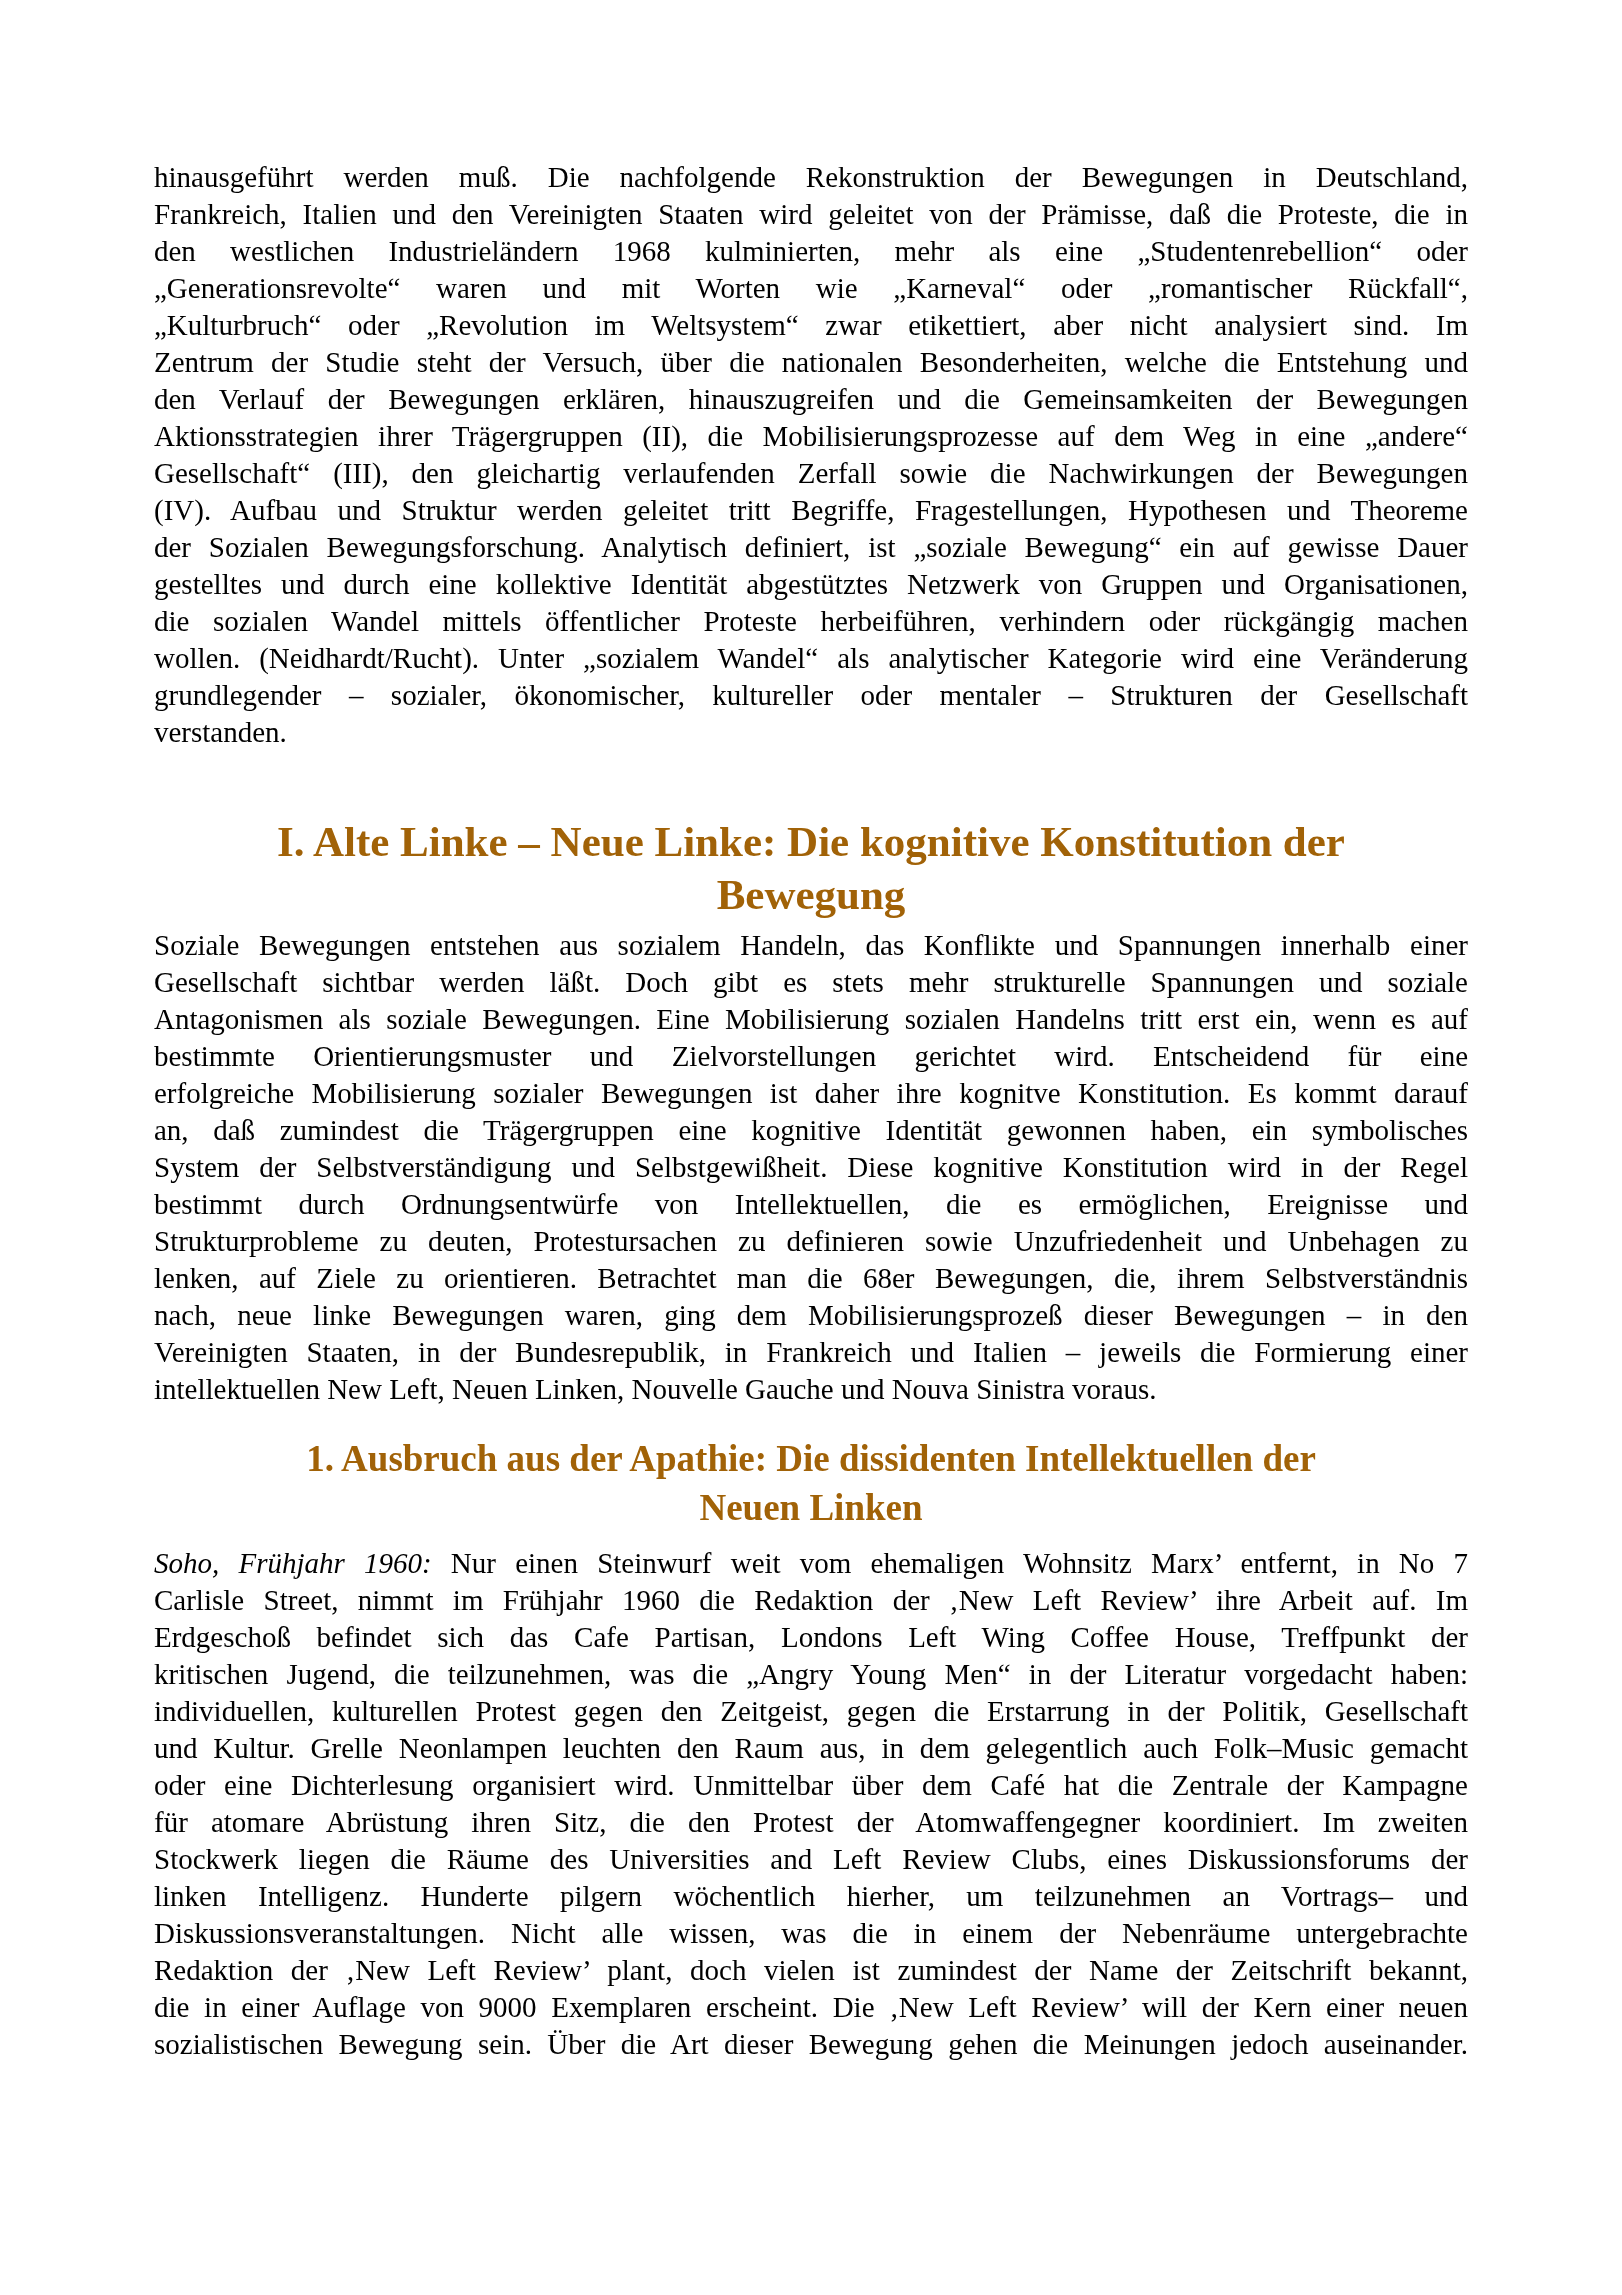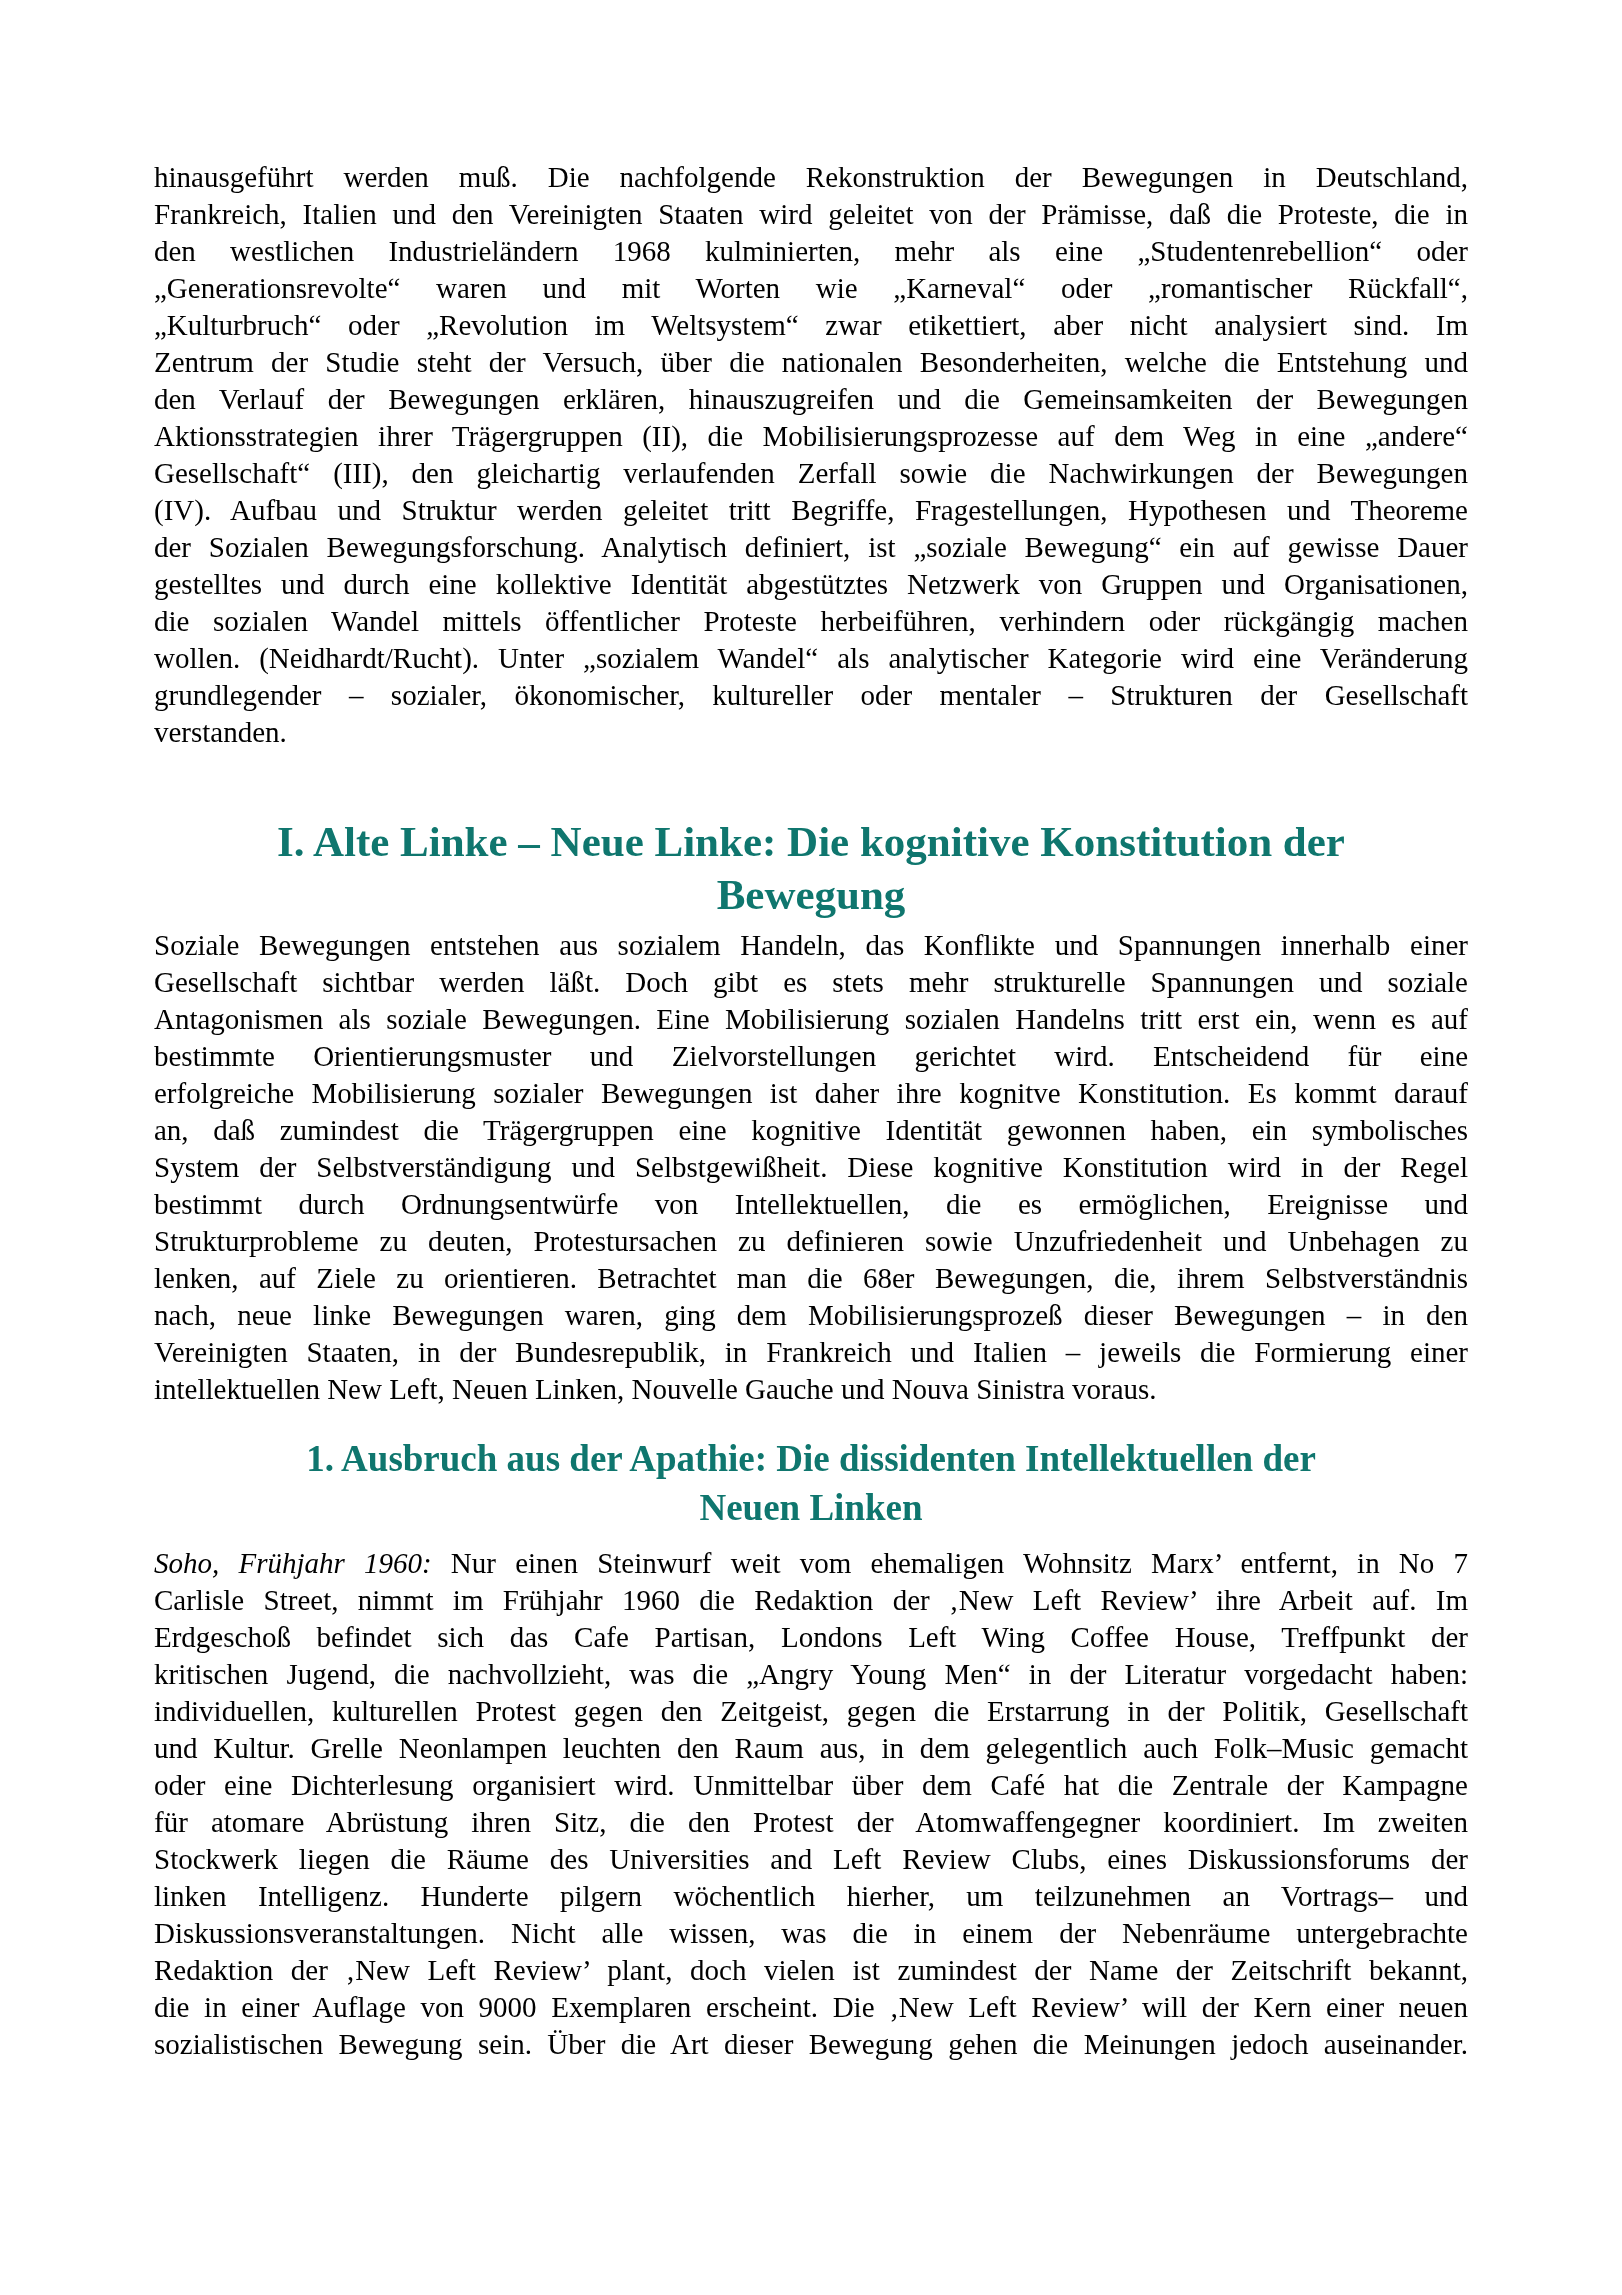--- a/index.html
+++ b/index.html
@@ -11,21 +11,21 @@
     font-size: 29px;
     line-height: 37px;
     height: 37px;
     white-space: nowrap;
     text-align: justify;
     text-align-last: justify;
     overflow: visible;
   }
   .line.last { text-align: left; text-align-last: left; }
   .line em { font-style: italic; }
-  .heading { position: absolute; left: 154px; width: 1314px; text-align: center; font-family: "Liberation Serif", serif; font-weight: bold; color: #0f766e; }
+  .heading { position: absolute; left: 154px; width: 1314px; text-align: center; font-family: "Liberation Serif", serif; font-weight: bold; color: #a16207; }
   .h1 { font-size: 43px; line-height: 53px; }
   .h2 { font-size: 37px; line-height: 49px; }
   #p1 { top: 145px; }
   #h1 { top: 801px; }
   #p2 { top: 913px; }
   #h2 { top: 1420px; }
   #p3 { top: 1531px; }
 </style>
 </head>
 <body>
@@ -74,21 +74,21 @@
 
   <h2 class="heading h2" id="h2" style="margin:0;">
     <div>1. Ausbruch aus der Apathie: Die dissidenten Intellektuellen der</div>
     <div>Neuen Linken</div>
   </h2>
 
   <div class="block" id="p3">
     <div class="line"><em>Soho, Frühjahr 1960:</em><span> Nur einen Steinwurf weit vom ehemaligen Wohnsitz Marx’ entfernt, in No 7</span></div>
     <div class="line">Carlisle Street, nimmt im Frühjahr 1960 die Redaktion der ‚New Left Review’ ihre Arbeit auf. Im</div>
     <div class="line">Erdgeschoß befindet sich das Cafe Partisan, Londons Left Wing Coffee House, Treffpunkt der</div>
-    <div class="line">kritischen Jugend, die nachvollzieht, was die „Angry Young Men“ in der Literatur vorgedacht haben:</div>
+    <div class="line">kritischen Jugend, die teilzunehmen, was die „Angry Young Men“ in der Literatur vorgedacht haben:</div>
     <div class="line">individuellen, kulturellen Protest gegen den Zeitgeist, gegen die Erstarrung in der Politik, Gesellschaft</div>
     <div class="line">und Kultur. Grelle Neonlampen leuchten den Raum aus, in dem gelegentlich auch Folk–Music gemacht</div>
     <div class="line">oder eine Dichterlesung organisiert wird. Unmittelbar über dem Café hat die Zentrale der Kampagne</div>
     <div class="line">für atomare Abrüstung ihren Sitz, die den Protest der Atomwaffengegner koordiniert. Im zweiten</div>
     <div class="line">Stockwerk liegen die Räume des Universities and Left Review Clubs, eines Diskussionsforums der</div>
     <div class="line">linken Intelligenz. Hunderte pilgern wöchentlich hierher, um teilzunehmen an Vortrags– und</div>
     <div class="line">Diskussionsveranstaltungen. Nicht alle wissen, was die in einem der Nebenräume untergebrachte</div>
     <div class="line">Redaktion der ‚New Left Review’ plant, doch vielen ist zumindest der Name der Zeitschrift bekannt,</div>
     <div class="line">die in einer Auflage von 9000 Exemplaren erscheint. Die ‚New Left Review’ will der Kern einer neuen</div>
     <div class="line">sozialistischen Bewegung sein. Über die Art dieser Bewegung gehen die Meinungen jedoch auseinander.</div>

